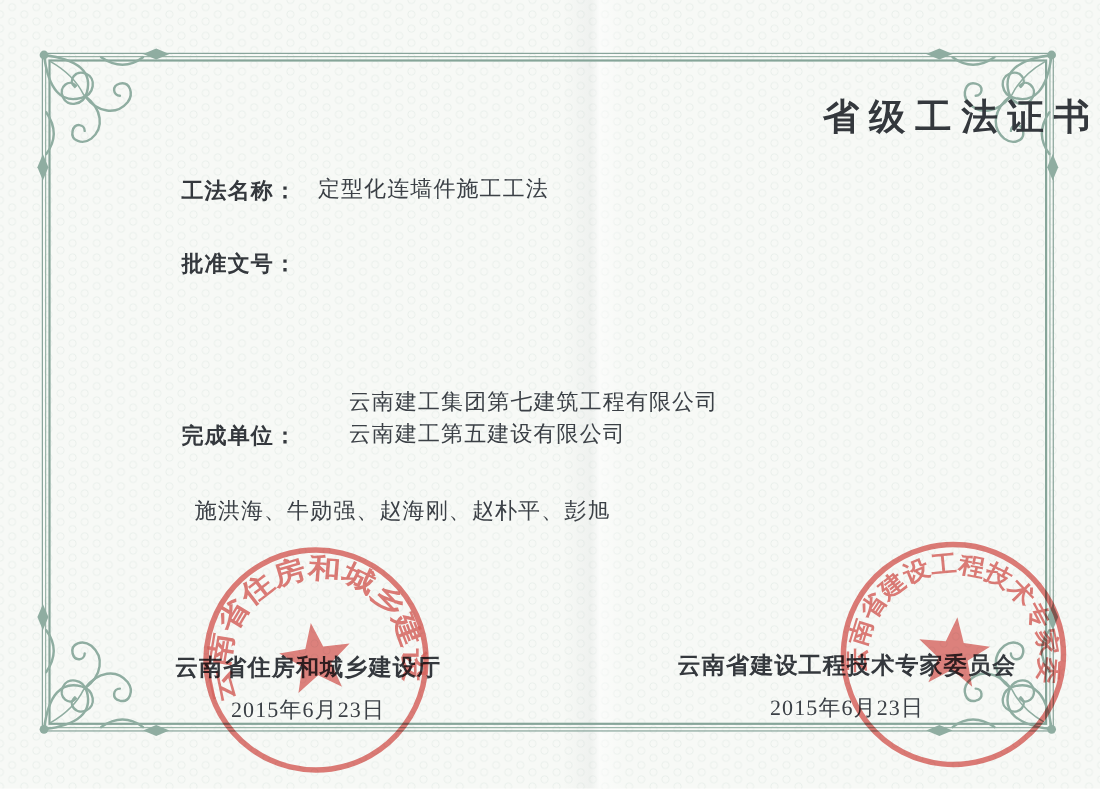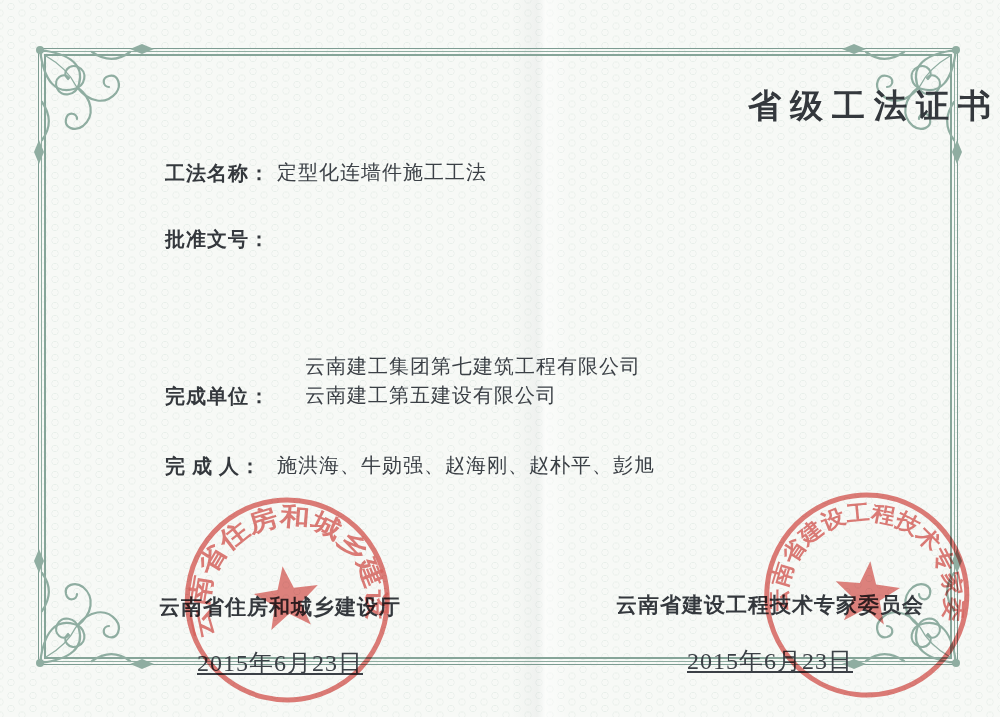--- a/index.html
+++ b/index.html
@@ -48,30 +48,30 @@
     position: absolute; left: 0; top: 84px; width: 100%;
     text-align: right;
     font-size: 33px; font-weight: bold; letter-spacing: 9px;
     color: #34383d;
   }
   .field-row { position: absolute; left: 165px; display: flex; align-items: flex-end; }
   .field-label {
     font-weight: bold; font-size: 20px; letter-spacing: 1px;
     width: 112px; flex: 0 0 112px; color: #34383d;
   }
-  .field-value { font-size: 20px; line-height: 1.45; letter-spacing: 1px; }
+  .field-value { font-size: 20px; margin-left: 12px; line-height: 1.45; letter-spacing: 1px; }
   .row-name   { top: 158px; }
   .row-approval { top: 226px; }
   .row-number { top: 289px; }
   .row-units  { top: 352px; gap: 28px; }
   .row-people { top: 451px; }
 
   .signature { position: absolute; text-align: center; }
   .signature .org  { font-size: 21px; font-weight: bold; letter-spacing: 1px; color: #34383d; }
-  .signature .date { font-size: 24px; margin-top: 26px; letter-spacing: 1px; text-decoration: underline; }
+  .signature .date { font-size: 20px; margin-top: 11px; letter-spacing: 1px; }
   .sig-left  { left: 130px; top: 593px; width: 300px; }
   .sig-right { left: 580px; top: 591px; width: 380px; }
 
   .seal {
     position: absolute; width: 220px; height: 220px;
     mix-blend-mode: multiply; opacity: 0.88;
     pointer-events: none;
   }
   .seal-left  { left: 177px; top: 488px; transform: rotate(-8deg); }
   .seal-right { left: 757px; top: 483px; transform: rotate(6deg); }
@@ -163,21 +163,20 @@
     <span class="field-label">批准文号：</span>
   </div>
   <div class="field-row row-units">
     <span class="field-label">完成单位：</span>
     <span class="field-value">
       <span>云南建工集团第七建筑工程有限公司</span><br>
       <span>云南建工第五建设有限公司</span>
     </span>
   </div>
   <div class="field-row row-people">
-    <span class="field-label">完 成 人：</span>
     <span class="field-value">施洪海、牛勋强、赵海刚、赵朴平、彭旭</span>
   </div>
 
   <div class="signature sig-left">
     <div class="org">云南省住房和城乡建设厅</div>
     <div class="date">2015年6月23日</div>
   </div>
   <div class="signature sig-right">
     <div class="org">云南省建设工程技术专家委员会</div>
     <div class="date">2015年6月23日</div>

